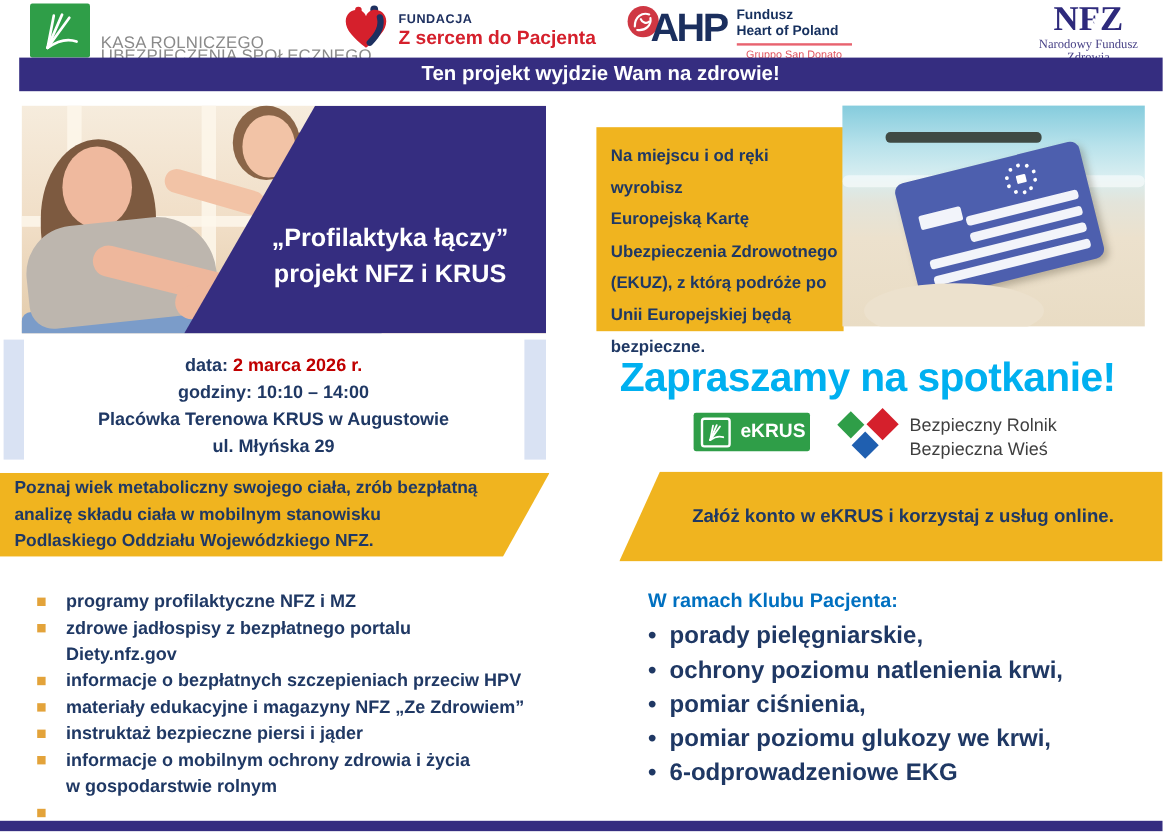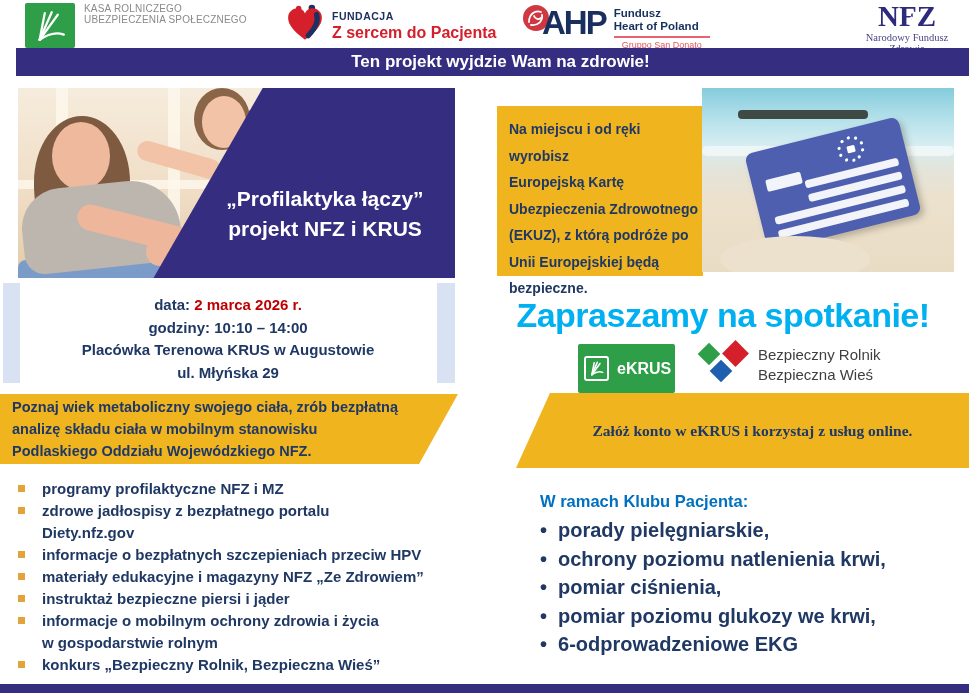--- a/index.html
+++ b/index.html
@@ -6,21 +6,21 @@
   .page{position:relative;width:969px;height:693px;background:#fff;overflow:hidden;
         font-family:"Liberation Sans","DejaVu Sans",sans-serif;}
   .abs{position:absolute;}
   .preline{white-space:pre-line;}
 
   
   .hdr-banner{left:16px;top:48px;width:969px;height:28px;background:#352d80;color:#fff;
               font-size:17px;font-weight:bold;text-align:center;line-height:28px;}
   .krus-box{left:25px;top:3px;width:50px;height:45px;background:#2f9e48;border-radius:2px;
             display:flex;align-items:center;justify-content:center;}
-  .krus-name{left:84px;top:4px;font-size:10px;color:#8a8a8a;line-height:10.5px;letter-spacing:.2px;}
+  .krus-name{left:84px;top:30px;font-size:14px;color:#8a8a8a;line-height:10.5px;letter-spacing:.2px;}
   .fnd-wrap{left:286px;top:4px;display:flex;align-items:flex-start;}
   .fnd-txt{margin-left:8px;padding-top:6px;}
   .fnd-top{font-size:10.5px;font-weight:bold;color:#1e3060;letter-spacing:.5px;}
   .fnd-bottom{font-size:16px;font-weight:bold;color:#d5202c;margin-top:2px;}
   .ahp-wrap{left:522px;top:4px;display:flex;align-items:flex-start;}
   .ahp-abbr{font-size:33px;font-weight:800;color:#1b2f5e;letter-spacing:-2px;line-height:38px;margin-left:-8px;}
   .ahp-col{margin-left:8px;padding-top:3px;}
   .ahp-l{font-size:11.5px;font-weight:bold;color:#16305e;line-height:13px;}
   .ahp-rule{width:96px;height:2px;background:#e8636f;margin:3px 0 2px 0;}
   .ahp-sub{font-size:9px;font-weight:normal;color:#e05560;text-align:center;}
@@ -57,45 +57,45 @@
               font-size:15px;font-weight:bold;line-height:22.5px;}
   .date-red{color:#c00000;}
 
   
   .yl-left{left:0;top:394px;width:458px;height:70px;background:#f0b41f;
            clip-path:polygon(0 0,100% 0,91.5% 100%,0 100%);
            display:flex;align-items:center;}
   .yl-left-txt{padding-left:12px;color:#1f3864;font-size:14.5px;font-weight:bold;line-height:22px;}
   .yl-right{left:516px;top:393px;width:453px;height:75px;background:#f0b41f;
             clip-path:polygon(7.5% 0,100% 0,100% 100%,0 100%);
-            display:flex;align-items:center;justify-content:center;font-family:Liberation Serif, serif;}
+            display:flex;align-items:center;justify-content:center;}
   .yl-right-txt{color:#1f3864;font-size:15.5px;font-weight:bold;padding-left:20px;}
 
   
-  .blist{left:14px;top:474px;width:446px;margin:4px;padding:0;list-style:none;}
+  .blist{left:14px;top:474px;width:446px;margin:17px;padding:0;list-style:none;}
   .blist li{display:flex;align-items:flex-start;margin:0;}
   .sq{width:7px;height:7px;background:#e3a33a;margin:7px 17px 0 0;flex:none;}
   .btx{color:#1f3864;font-size:15px;font-weight:bold;line-height:22px;}
 
   
   .ekuz-box{left:497px;top:106px;width:206px;height:170px;background:#f0b41f;
             padding:10px 0 0 12px;box-sizing:border-box;}
   .ekuz-txt{color:#1f3864;font-size:14px;font-weight:bold;line-height:26.5px;}
   .beach{left:702px;top:88px;width:252px;height:184px;overflow:hidden;
          background:linear-gradient(180deg,#85ccdd 0%,#b8e2eb 18%,#d8eef1 32%,#e3e4da 44%,#ece1cd 60%,#e9dcc4 100%);}
   .island{left:36px;top:22px;width:130px;height:9px;background:#3f4a44;border-radius:4px;}
   .foam{left:0;top:58px;width:100%;height:10px;background:rgba(255,255,255,.55);border-radius:5px;}
   .ekuz-card{left:52px;top:46px;width:158px;height:100px;background:#4d5fae;border-radius:8px;
              transform:rotate(-14deg);box-shadow:3px 4px 6px rgba(90,80,60,.35);}
   .card-label{position:absolute;left:14px;top:30px;width:36px;height:12px;background:#f2f4fa;border-radius:2px;}
   .card-stripe{position:absolute;background:#f2f4fa;border-radius:3px;height:8px;}
   .sand-cover{left:18px;top:148px;width:150px;height:46px;background:#ece1cd;border-radius:50%;}
   .invite{left:488px;top:296px;width:470px;text-align:center;color:#00b0f0;
           font-size:34px;font-weight:bold;letter-spacing:-.5px;}
-  .ekrus-logo{left:578px;top:344px;width:97px;height:49px;background:#2f9e48;border-radius:2px;
+  .ekrus-logo{left:578px;top:344px;width:97px;height:32px;background:#2f9e48;border-radius:2px;
               display:flex;align-items:center;padding-left:6px;box-sizing:border-box;}
   .ekrus-icn{width:25px;height:25px;border:2px solid #fff;border-radius:3px;box-sizing:border-box;
              display:flex;align-items:center;justify-content:center;}
   .ekrus-lbl{color:#fff;font-size:16px;font-weight:bold;margin-left:8px;}
   .brbw{left:698px;top:342px;display:flex;align-items:flex-start;}
   .brbw-dias{position:relative;width:54px;height:44px;}
   .dia{position:absolute;transform:rotate(45deg);}
   .dia-g{left:3px;top:4px;width:16px;height:16px;background:#2f9e48;}
   .dia-r{left:28px;top:2px;width:19px;height:19px;background:#d5202c;}
   .dia-b{left:15px;top:21px;width:16px;height:16px;background:#1f5fb0;}
@@ -237,21 +237,20 @@
       </li>
 
       <li>
         <span class="sq"></span>
         <span class="btx preline">informacje o mobilnym ochrony zdrowia i życia
 w gospodarstwie rolnym</span>
       </li>
 
       <li>
         <span class="sq"></span>
-        <span class="btx preline">konkurs „Bezpieczny Rolnik, Bezpieczna Wieś”</span>
       </li>
     </ul>
 
   <div class="abs ekuz-box">
     <div class="ekuz-txt preline">Na miejscu i od ręki wyrobisz
 Europejską Kartę
 Ubezpieczenia Zdrowotnego
 (EKUZ), z którą podróże po
 Unii Europejskiej będą
 bezpieczne.</div>

